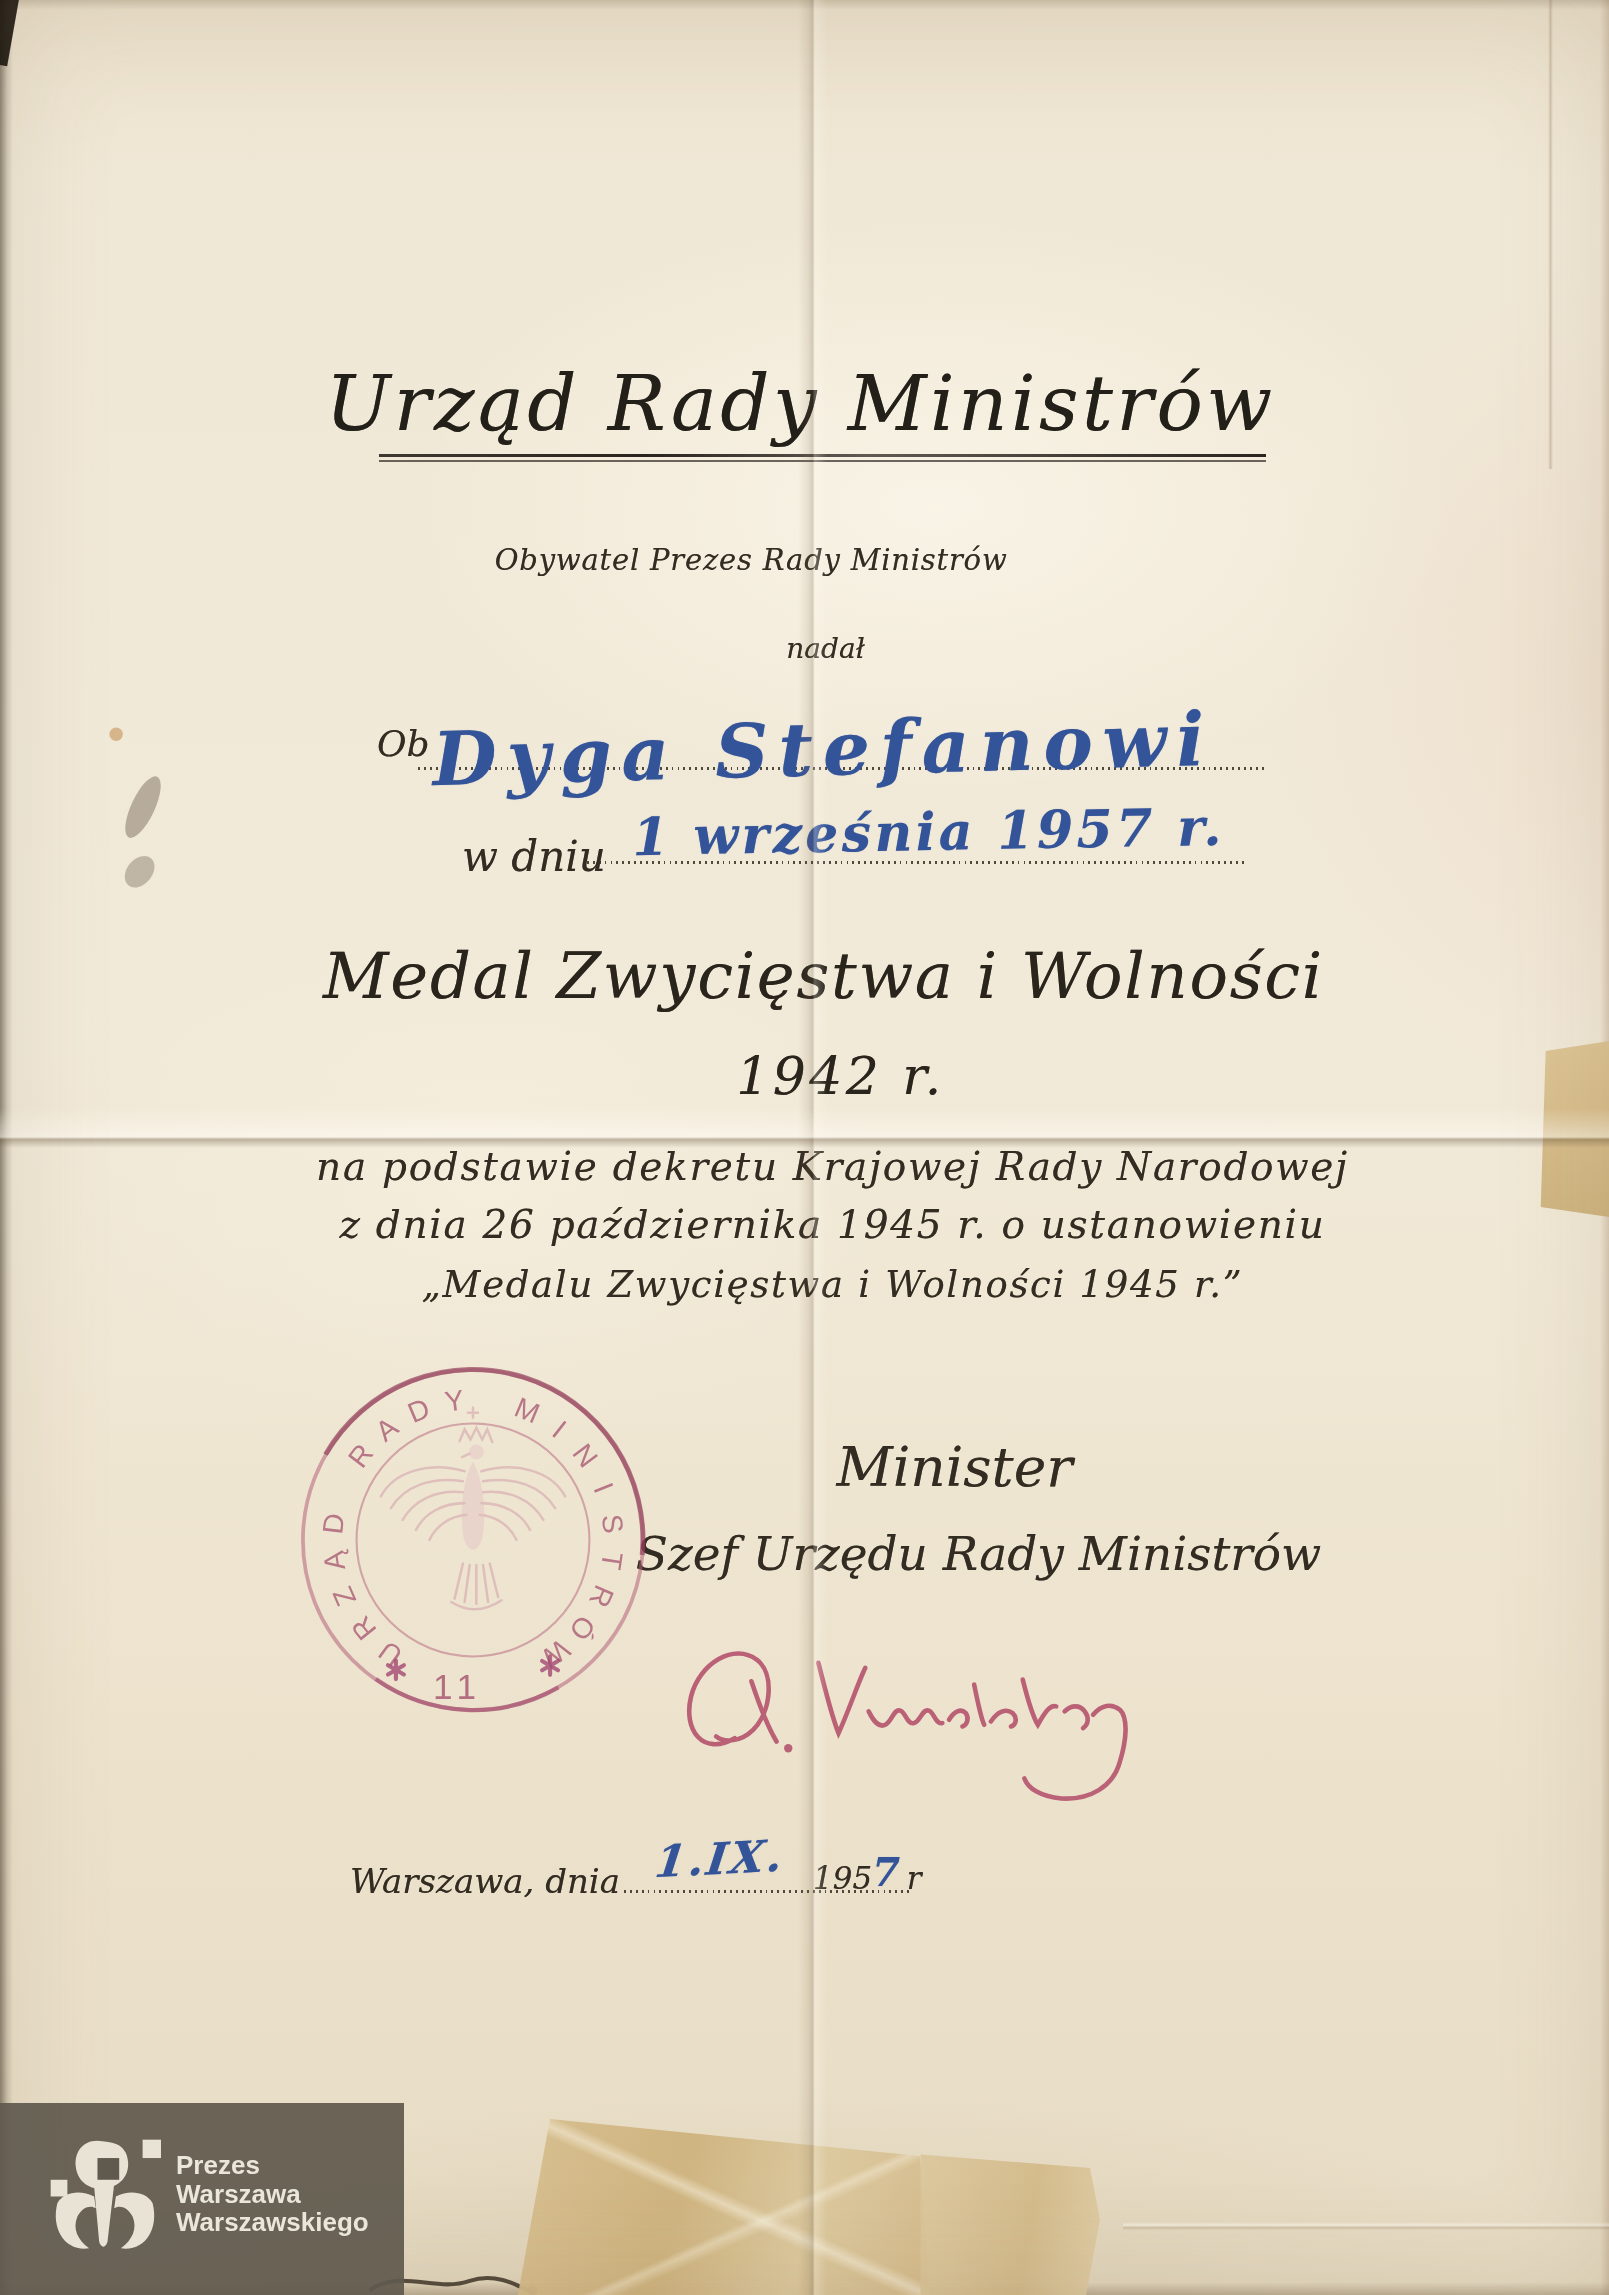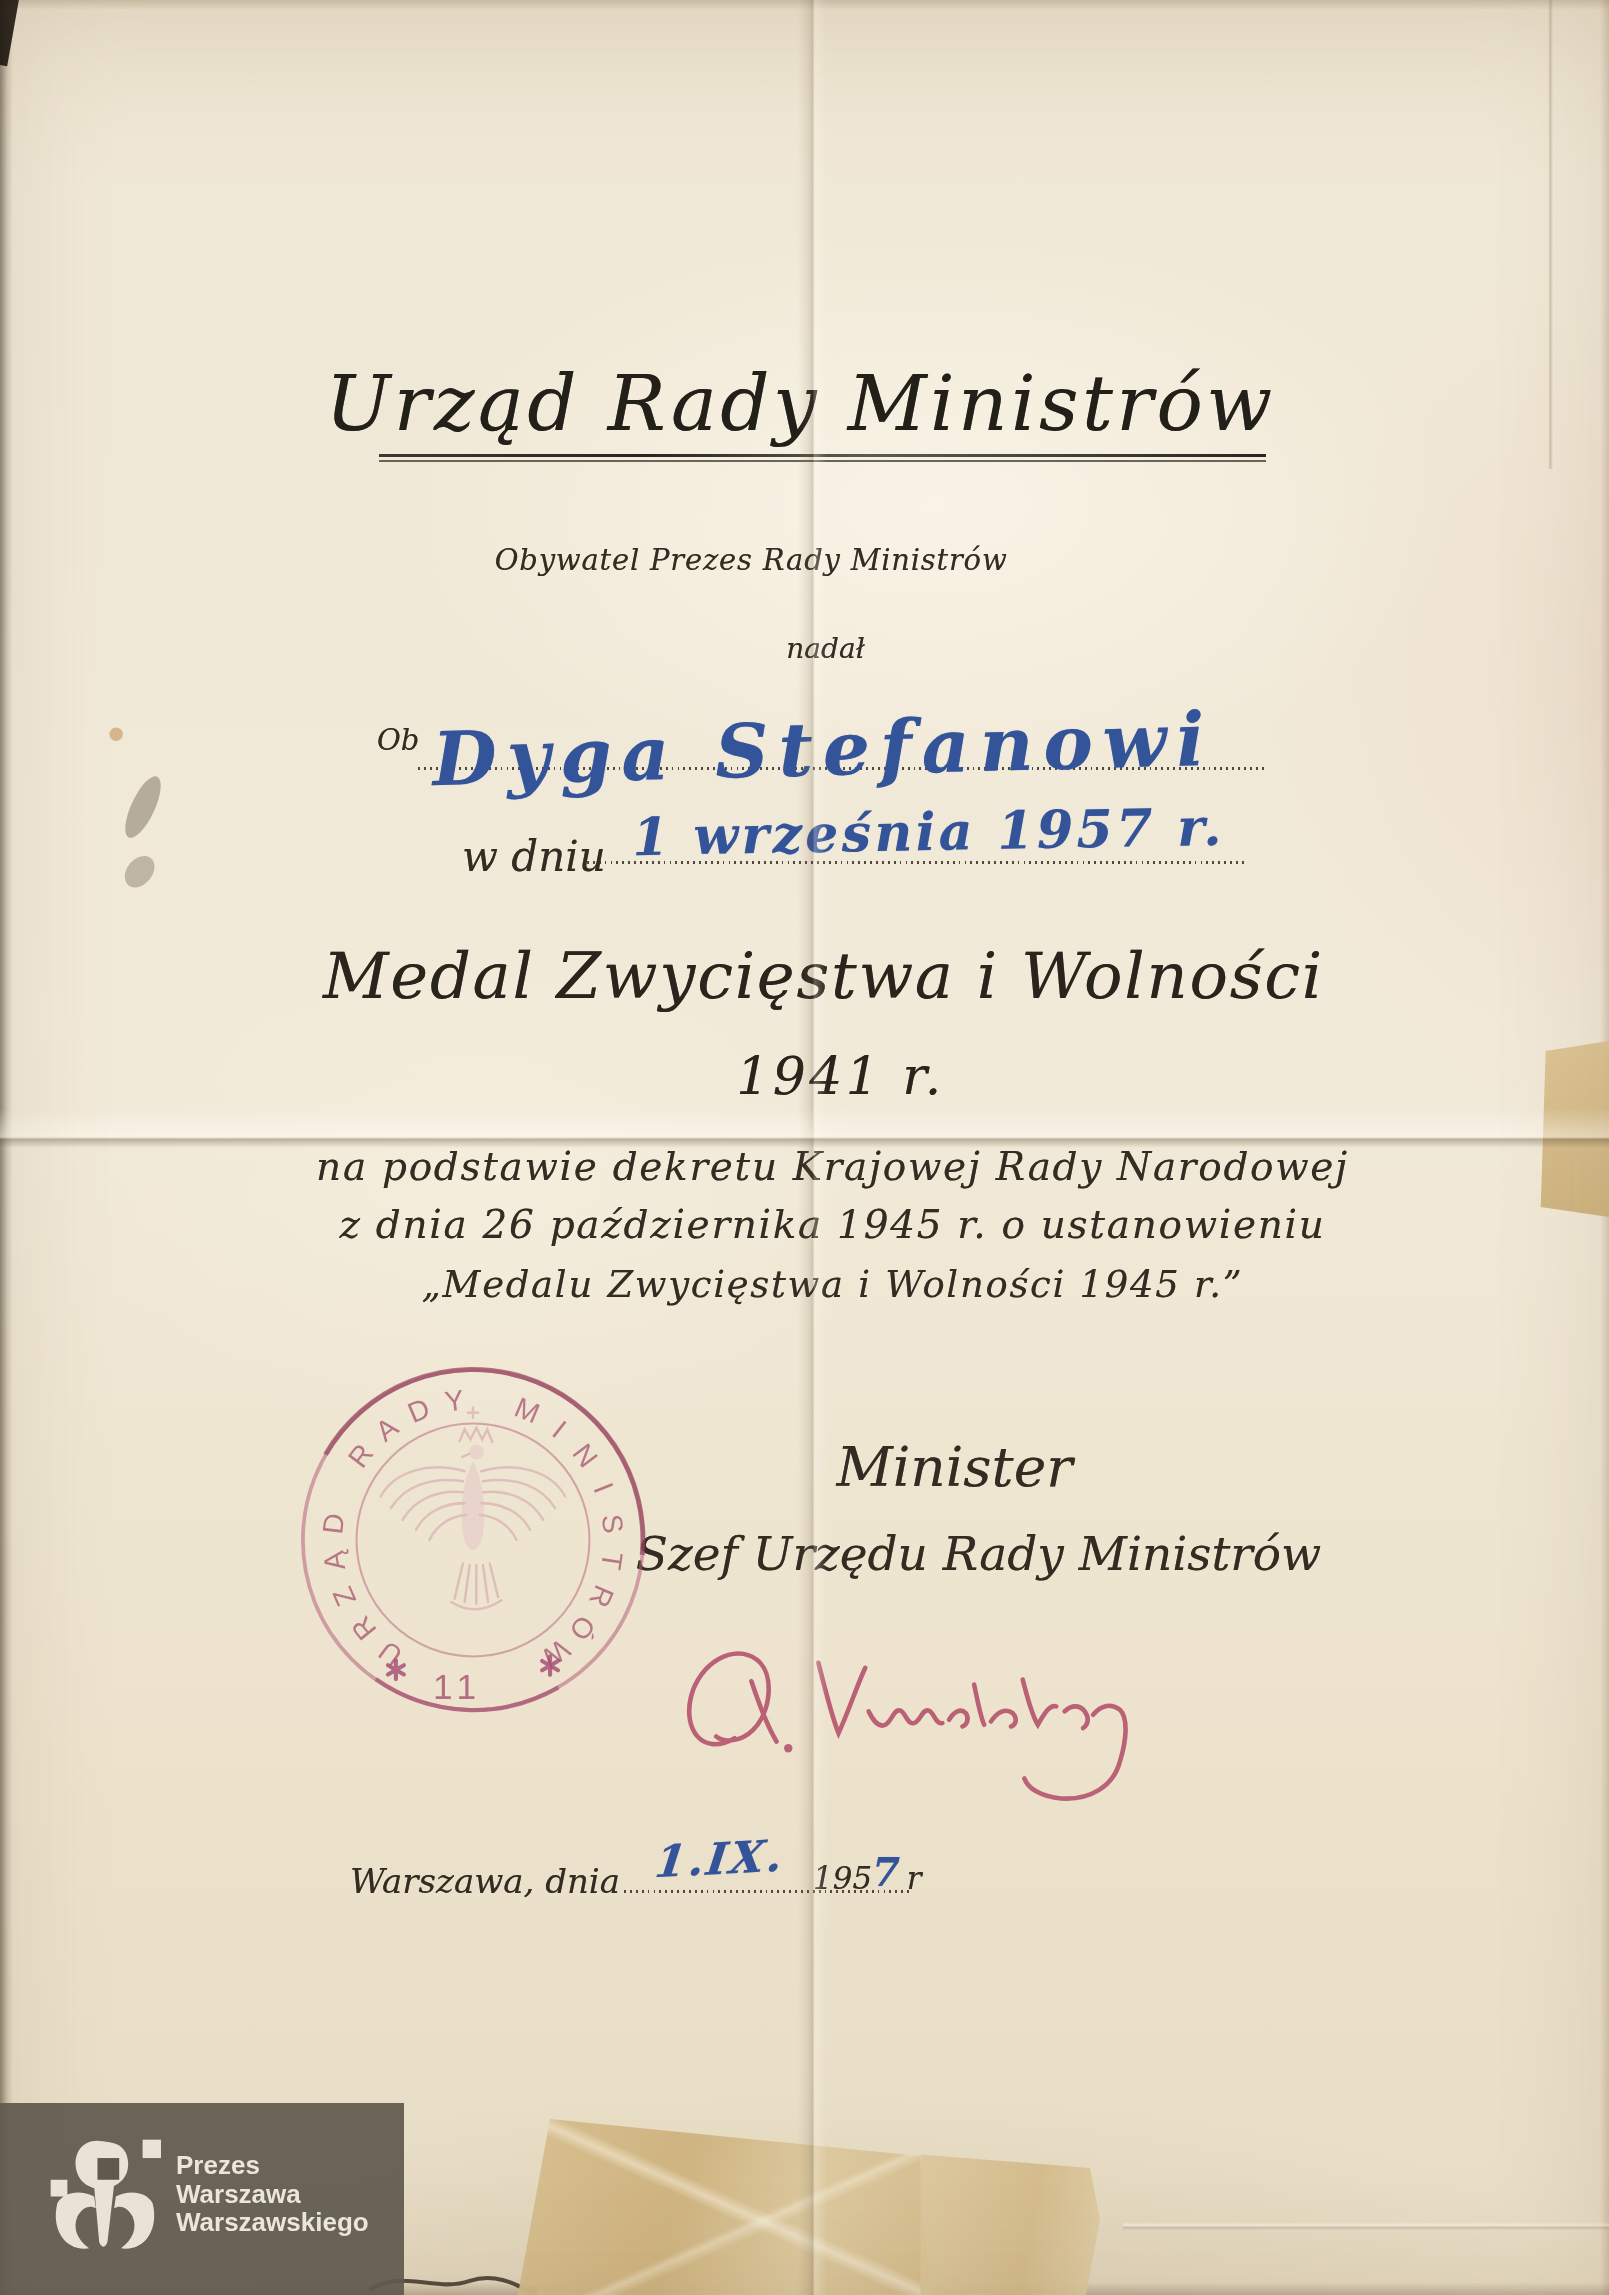--- a/index.html
+++ b/index.html
@@ -78,30 +78,30 @@
   </svg>
 
   <div class="abs ptext ctr txt" style="left:46px;top:359px;font-size:77px;letter-spacing:3.4px;color:#23201a;">Urząd Rady Ministrów</div>
   <div class="abs rule1"></div>
   <div class="abs rule2"></div>
 
   <div class="abs ptext ctr txt" style="left:-3.4px;top:543px;font-size:29px;letter-spacing:0.8px;">Obywatel Prezes Rady Ministrów</div>
 
   <div class="abs ptext ctr txt" style="left:71px;top:632px;font-size:28px;">nadał</div>
 
-  <div class="abs ptext txt" style="left:377px;top:723px;font-size:29px;">Ob</div>
+  <div class="abs ptext txt" style="left:377px;top:723px;font-size:36px;">Ob</div>
   <div class="abs dotted" style="left:418px;top:767px;width:850px;"></div>
   <div class="abs blue ctr txt" style="left:69px;top:706px;font-size:74px;letter-spacing:10px;transform:rotate(-1.5deg);z-index:16;">Dyga Stefanowi</div>
 
   <div class="abs ptext txt" style="left:462px;top:832px;font-size:42px;">w dniu</div>
   <div class="abs dotted" style="left:587px;top:861px;width:660px;"></div>
   <div class="abs blue ctr txt" style="left:174px;top:801px;font-size:52px;letter-spacing:3.4px;transform:rotate(-1deg);z-index:16;">1 września 1957 r.</div>
 
   <div class="abs ptext ctr txt" style="left:69px;top:939px;font-size:64px;letter-spacing:1.7px;color:#29241c;">Medal Zwycięstwa i Wolności</div>
-  <div class="abs ptext ctr txt" style="left:86px;top:1046px;font-size:52px;letter-spacing:3.4px;color:#29241c;">1941 r.</div>
+  <div class="abs ptext ctr txt" style="left:86px;top:1046px;font-size:52px;letter-spacing:3.4px;color:#29241c;">1942 r.</div>
 
   <div class="abs ptext ctr txt" style="left:78px;top:1144px;font-size:39px;letter-spacing:1.7px;">na podstawie dekretu Krajowej Rady Narodowej</div>
   <div class="abs ptext ctr txt" style="left:78px;top:1202px;font-size:39px;letter-spacing:1.7px;">z dnia 26 października 1945 r. o ustanowieniu</div>
   <div class="abs ptext ctr txt" style="left:78px;top:1263px;font-size:37px;letter-spacing:1.7px;">„Medalu Zwycięstwa i Wolności 1945 r.”</div>
 
   <div class="abs ptext ctr txt" style="left:200px;top:1435px;font-size:55px;">Minister</div>
   <div class="abs ptext ctr txt" style="left:224px;top:1526px;font-size:47px;">Szef Urzędu Rady Ministrów</div>
 
   <div class="abs ptext txt" style="left:350px;top:1849px;font-size:34px;margin-top:12px;">Warszawa, dnia</div>
   <div class="abs dotted" style="left:624px;top:1890px;width:288px;"></div>

